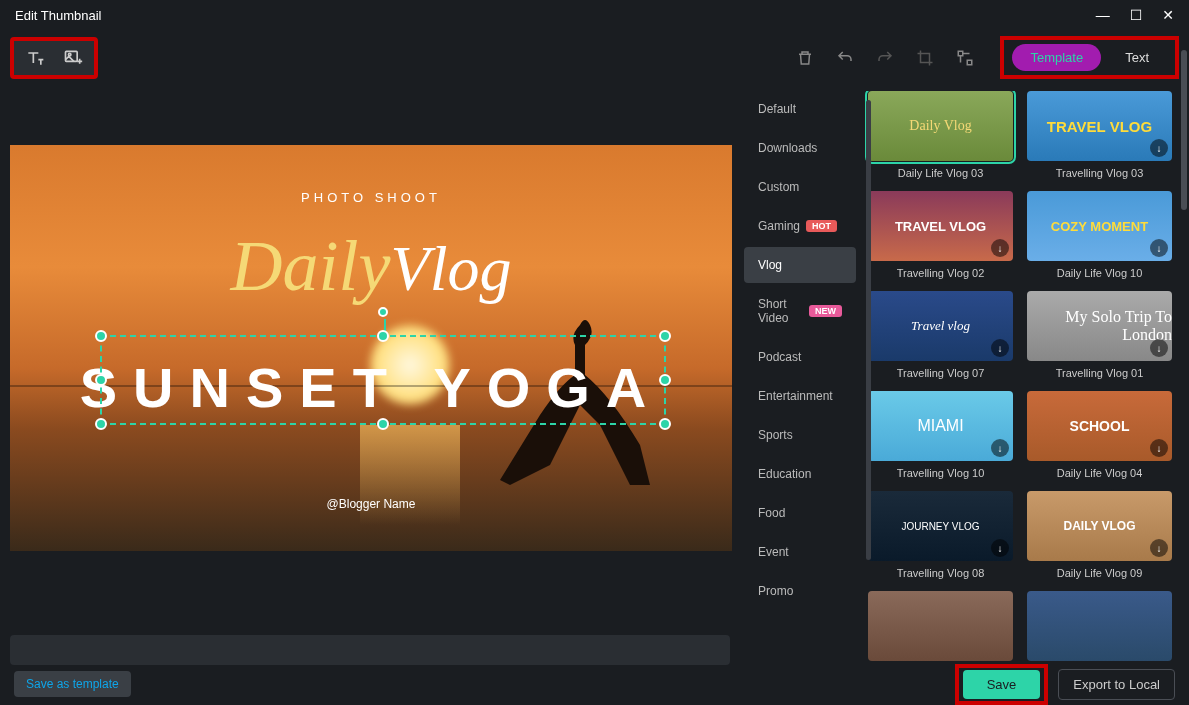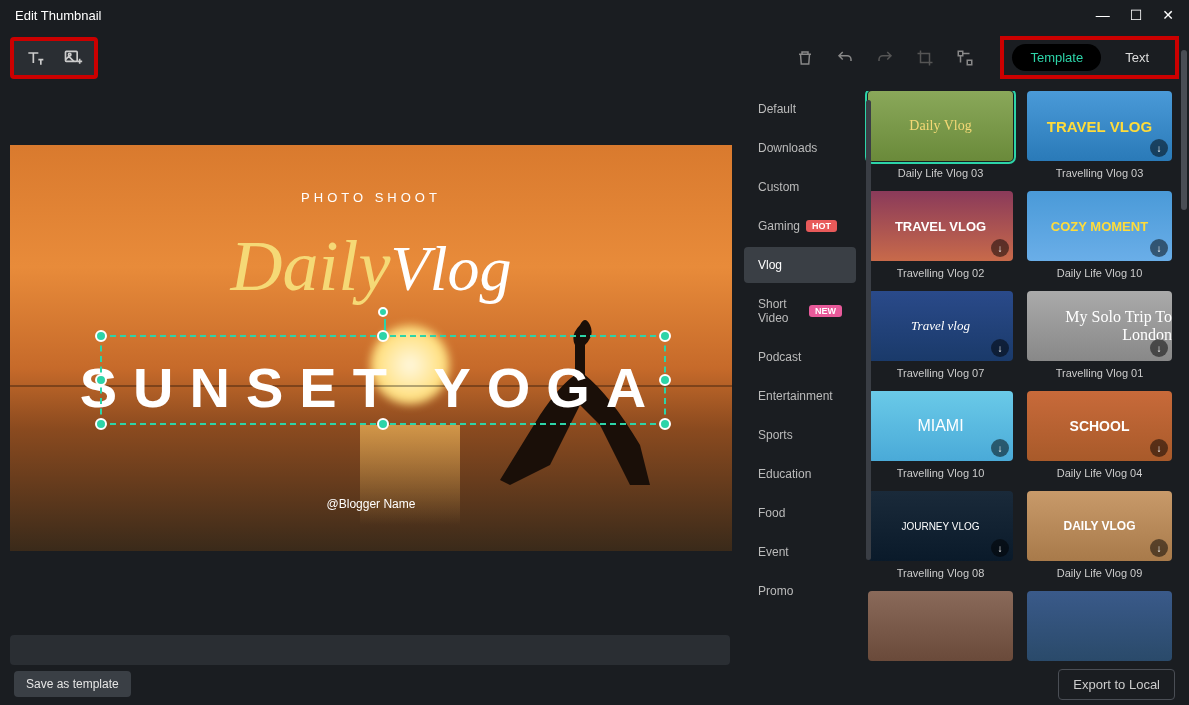--- a/index.html
+++ b/index.html
@@ -25,21 +25,21 @@
 .center-tools .tool-icon { color: #888; }
 
 .right-panel-header {
   border: 4px solid #c00;
   padding: 4px 8px;
   display: flex;
   gap: 6px;
   align-items: center;
 }
 .tab-pill { padding: 6px 18px; border-radius: 16px; font-size: 13px; cursor: pointer; }
-.tab-pill.active { background: #000000; color: #2dd4a8; }
+.tab-pill.active { background: #a21caf; color: #2dd4a8; }
 .tab-pill.inactive { color: #ddd; }
 
 .main-area { display: flex; height: 590px; }
 
 .canvas-area { width: 740px; padding: 10px; display: flex; flex-direction: column; }
 .canvas {
   width: 722px; height: 406px; margin-top: 50px;
   background: linear-gradient(to bottom, #d97a2e 0%, #e88b3a 30%, #c66a2a 55%, #8a4a1f 70%, #3a2a1a 100%);
   position: relative;
   overflow: hidden;
@@ -108,21 +108,21 @@
 .thumb-9 .t-text { font-size: 10px; color: #fff; }
 .thumb-10 { background: linear-gradient(#c89a6a, #a87a4a); }
 .thumb-10 .t-text { font-size: 12px; color: #fff; font-weight: 700; }
 .thumb-11 { background: linear-gradient(#8a6a5a, #6a4a3a); }
 .thumb-12 { background: linear-gradient(#3a5a8a, #2a4a6a); }
 
 .sidebar-scroll { position: absolute; right: 2px; top: 50px; width: 6px; height: 160px; background: #4a4e55; border-radius: 3px; }
 .cat-scroll { position: absolute; left: 866px; top: 100px; width: 5px; height: 460px; background: #3a3e45; border-radius: 3px; }
 
 .footer { position: absolute; bottom: 0; left: 0; right: 0; height: 42px; display: flex; align-items: center; padding: 0 14px; }
-.save-tpl-btn { background: #3a3f45; color: #e5e5e5; padding: 6px 12px; border-radius: 4px; font-size: 12px; border: none; cursor: pointer; }
+.save-tpl-btn { background: #3a3f45; color: #0ea5e9; padding: 6px 12px; border-radius: 4px; font-size: 12px; border: none; cursor: pointer; }
 .footer-right { margin-left: auto; display: flex; gap: 10px; align-items: center; }
 .save-wrap { border: 4px solid #c00; padding: 2px 4px; }
 .save-btn { background: #2dd4a8; color: #1a1d21; padding: 7px 24px; border-radius: 4px; font-size: 13px; border: none; cursor: pointer; font-weight: 500; }
 .export-btn { background: transparent; color: #ccc; padding: 7px 14px; border-radius: 4px; font-size: 13px; border: 1px solid #4a4e55; cursor: pointer; }
 </style>
 </head>
 <body>
 
 <div class="titlebar">
   <span>Edit Thumbnail</span>
@@ -346,15 +346,18 @@
       </div>
   </div>
 </div>
 
 <div class="cat-scroll"></div>
 <div class="sidebar-scroll"></div>
 
 <div class="footer">
   <button class="save-tpl-btn">Save as template</button>
   <div class="footer-right">
+    <div class="save-wrap">
+      <button class="save-btn">Save</button>
+    </div>
     <button class="export-btn">Export to Local</button>
   </div>
 </div>
 
 </body></html>

